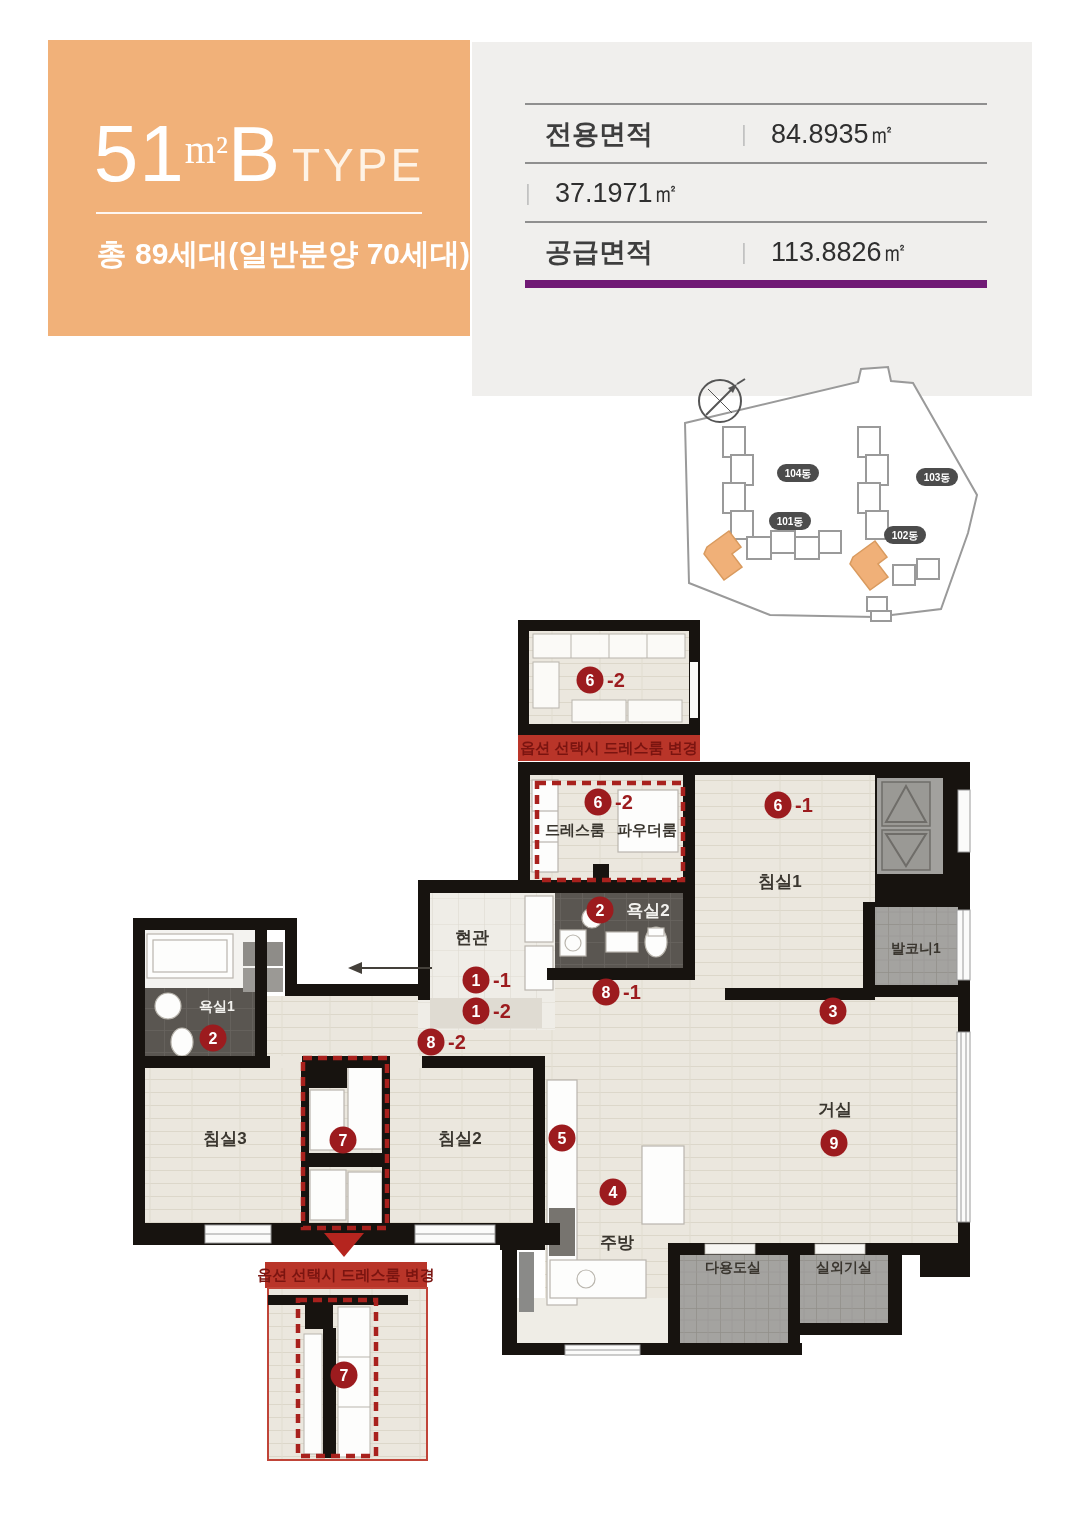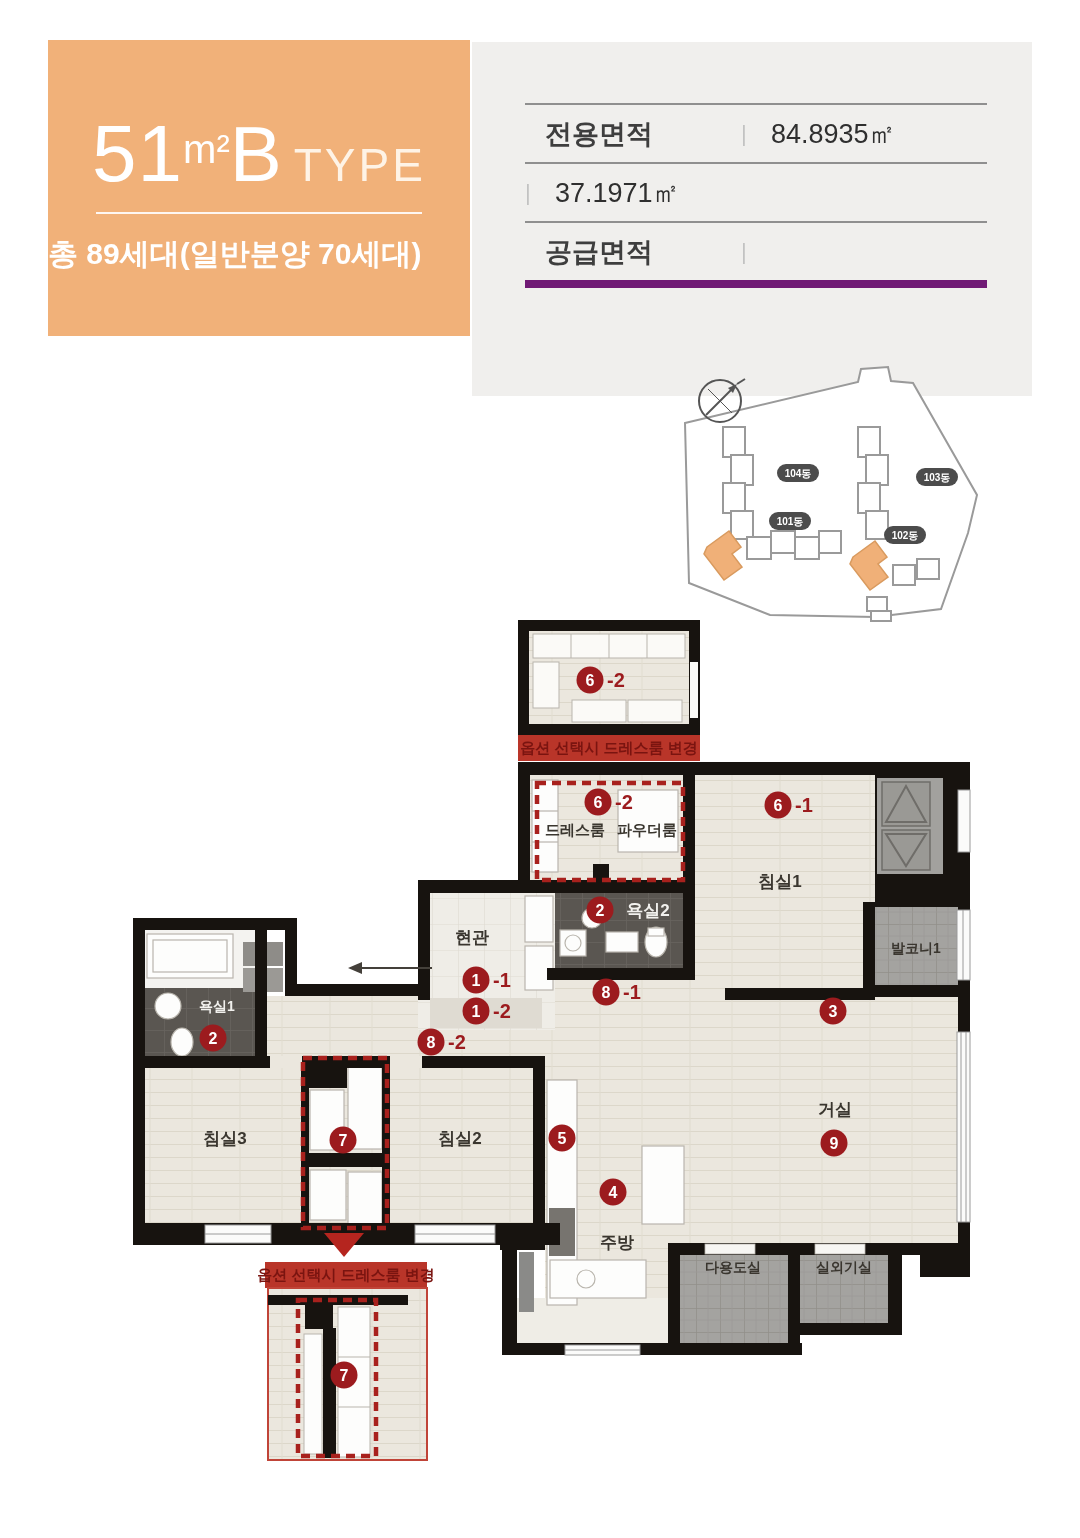--- a/index.html
+++ b/index.html
@@ -4,25 +4,25 @@
 <style>
   html,body{margin:0;padding:0;background:#fff;}
   #page{position:relative;width:1080px;height:1538px;background:#ffffff;overflow:hidden;
         font-family:"Liberation Sans", sans-serif;}
   .abs{position:absolute;}
 
   
   .orange-card{left:48px;top:40px;width:422px;height:296px;background:#f1b179;color:#fff;}
   .title-row{position:absolute;left:0;top:68px;width:100%;text-align:center;white-space:nowrap;}
   .t-num{font-size:80px;font-weight:400;letter-spacing:1px;}
-  .t-unit{font-size:40px;font-weight:400;vertical-align:18px;}
+  .t-unit{font-size:40px;font-weight:400;vertical-align:18px;font-family:Liberation Serif, serif;}
   .t-b{font-size:78px;font-weight:400;}
   .t-type{font-size:46px;font-weight:300;letter-spacing:3px;margin-left:12px;color:#fef3e6;text-align:right;}
   .divider{position:absolute;left:48px;top:172px;width:326px;height:2px;background:rgba(255,255,255,.9);}
-  .subtitle{position:absolute;left:0;top:194px;width:100%;text-align:left;font-size:30px;font-weight:bold;}
+  .subtitle{position:absolute;left:0;top:194px;width:100%;text-align:right;font-size:30px;font-weight:bold;}
 
   
   .gray-panel{left:472px;top:42px;width:560px;height:354px;background:#f0efed;}
   .area-table{position:absolute;left:53px;top:61px;width:462px;}
   .area-row{display:flex;align-items:center;height:57px;border-top:2px solid #8f8f8f;}
   .area-row:last-child{border-bottom:8px solid #701a75;}
   .area-label{width:196px;padding-left:20px;font-size:27px;font-weight:bold;color:#3e3e3e;}
   .area-sep{color:#c2c2c2;font-size:22px;width:30px;}
   .area-value{flex:1;text-align:left;font-size:27px;color:#2f2f2f;padding-right:2px;}
 
@@ -54,20 +54,21 @@
         <div class="area-sep">|</div>
         <div class="area-value">84.8935㎡</div>
       </div>
       <div class="area-row">
         <div class="area-sep">|</div>
         <div class="area-value">37.1971㎡</div>
       </div>
       <div class="area-row">
         <div class="area-label">공급면적</div>
         <div class="area-sep">|</div>
+        <div class="area-value">113.8826㎡</div>
       </div>
     </div>
   </div>
 
   <svg class="abs" style="left:675px;top:365px;" width="315" height="258" viewBox="0 0 315 258">
     <polygon points="10,58 183,17 186,4 213,2 216,16 238,18 302,130 293,168 266,244 200,252 95,250 14,218" fill="#ffffff" stroke="#9a9a9a" stroke-width="2"></polygon>
 
     <g stroke="#555" fill="none" stroke-width="2">
       <circle cx="45" cy="36" r="21"></circle>
       <line x1="31" y1="50" x2="59" y2="22"></line>

